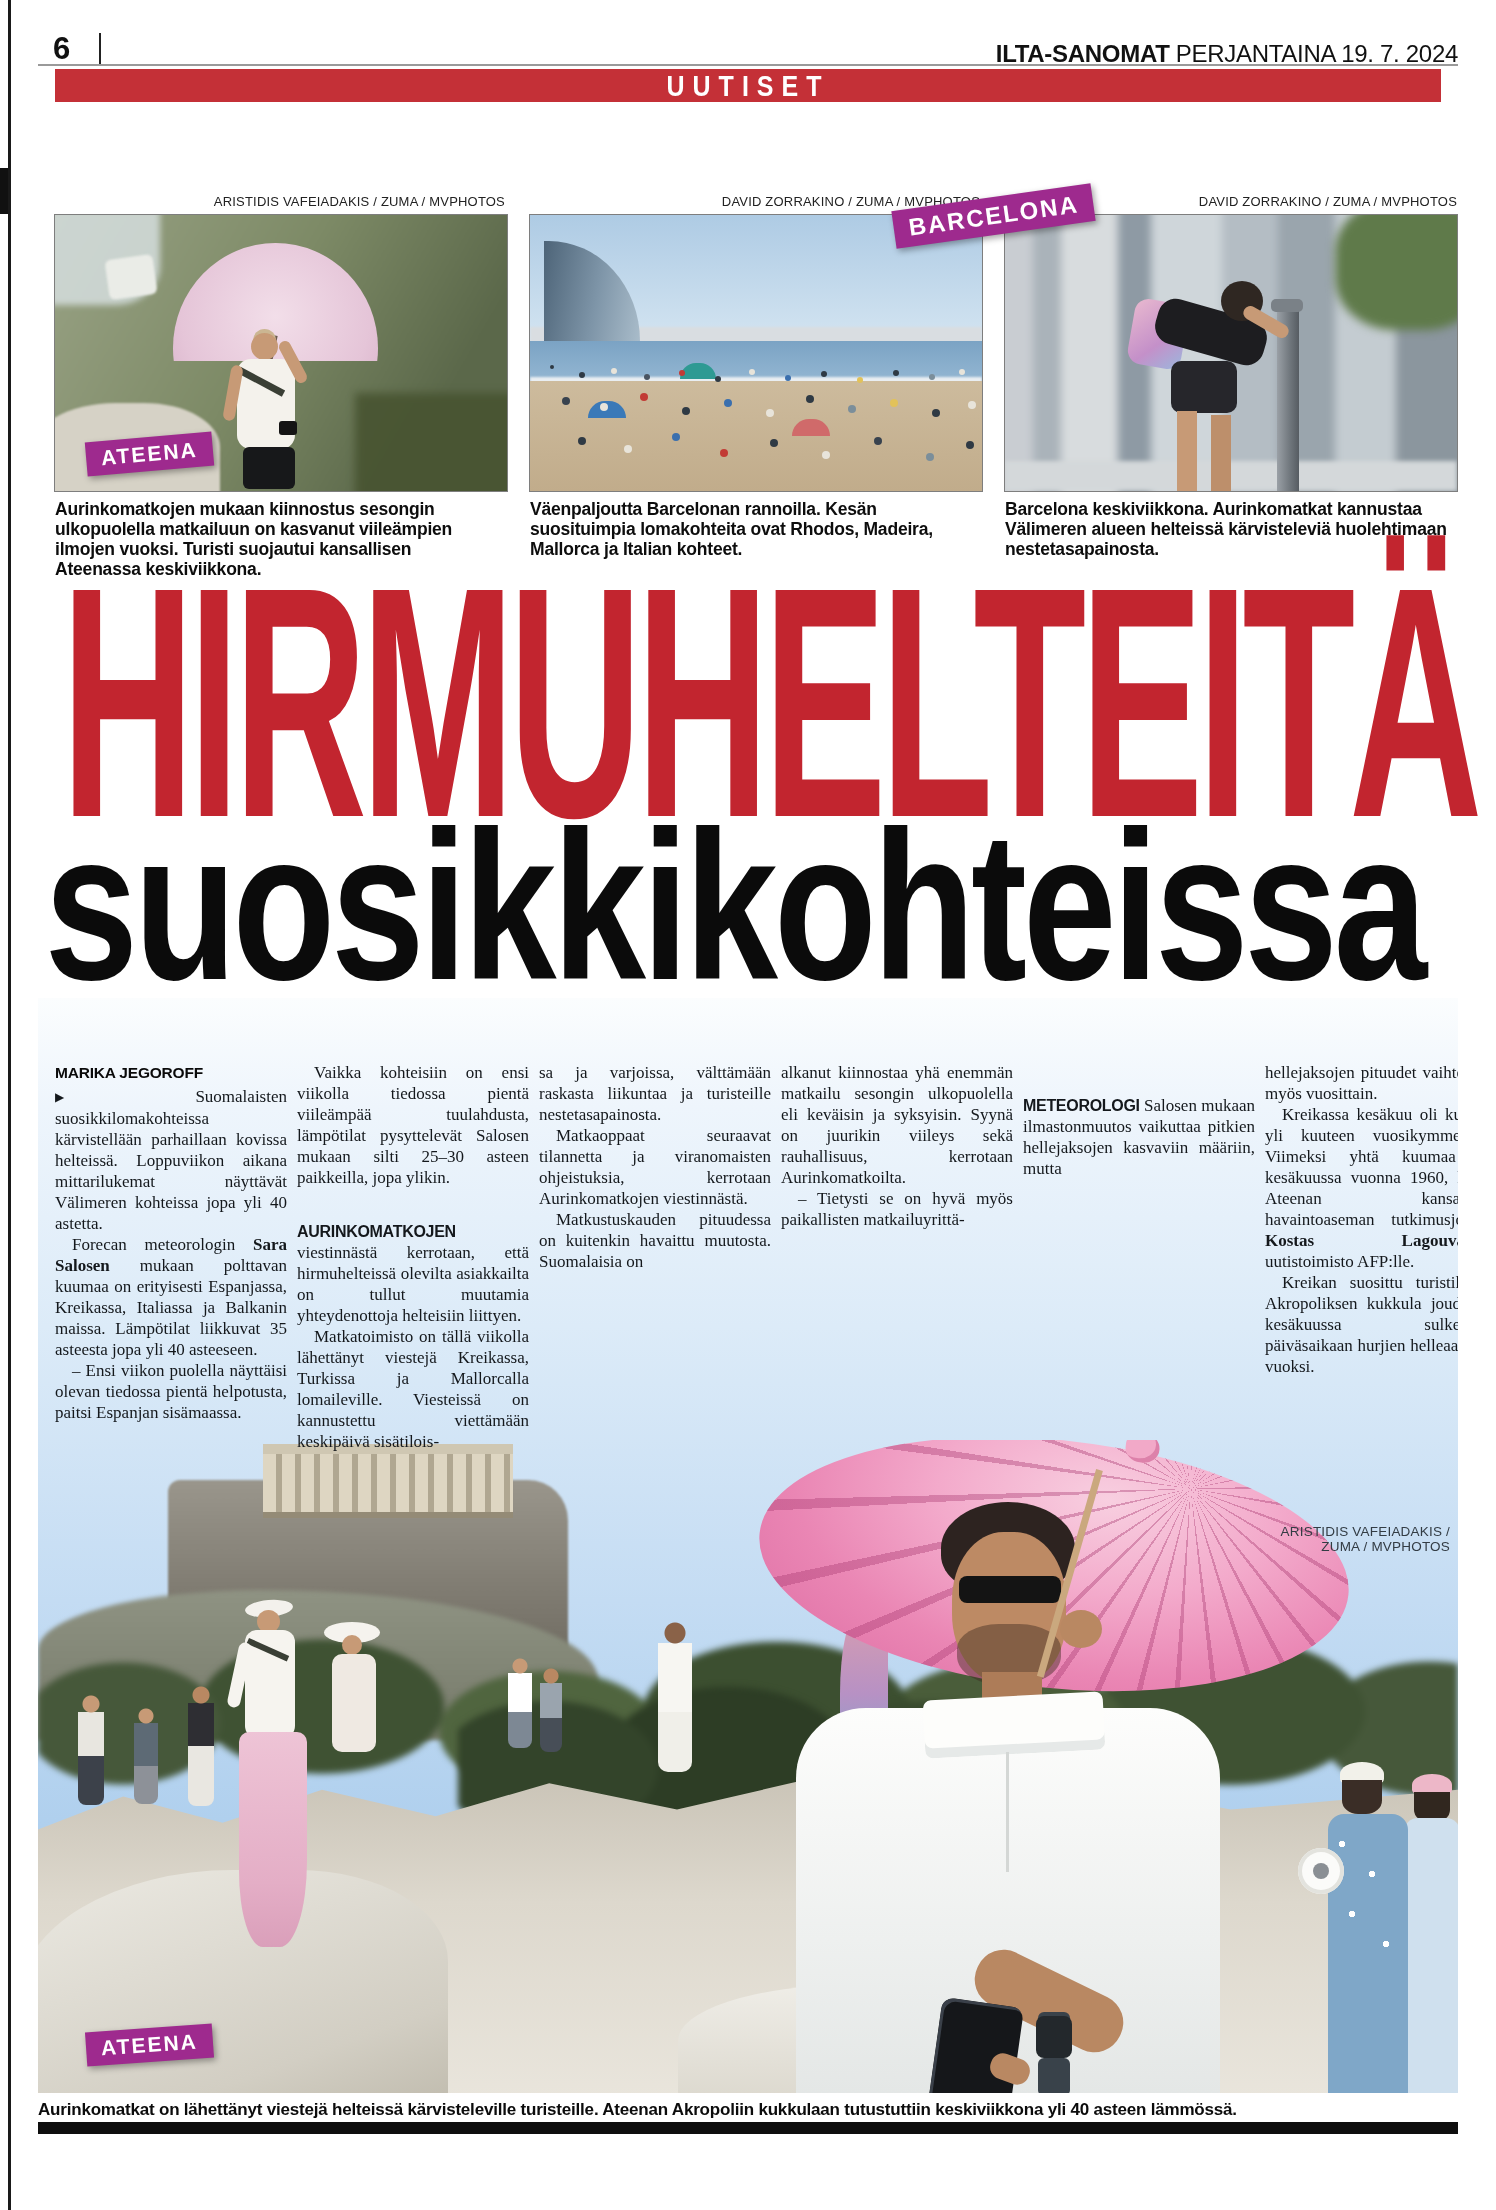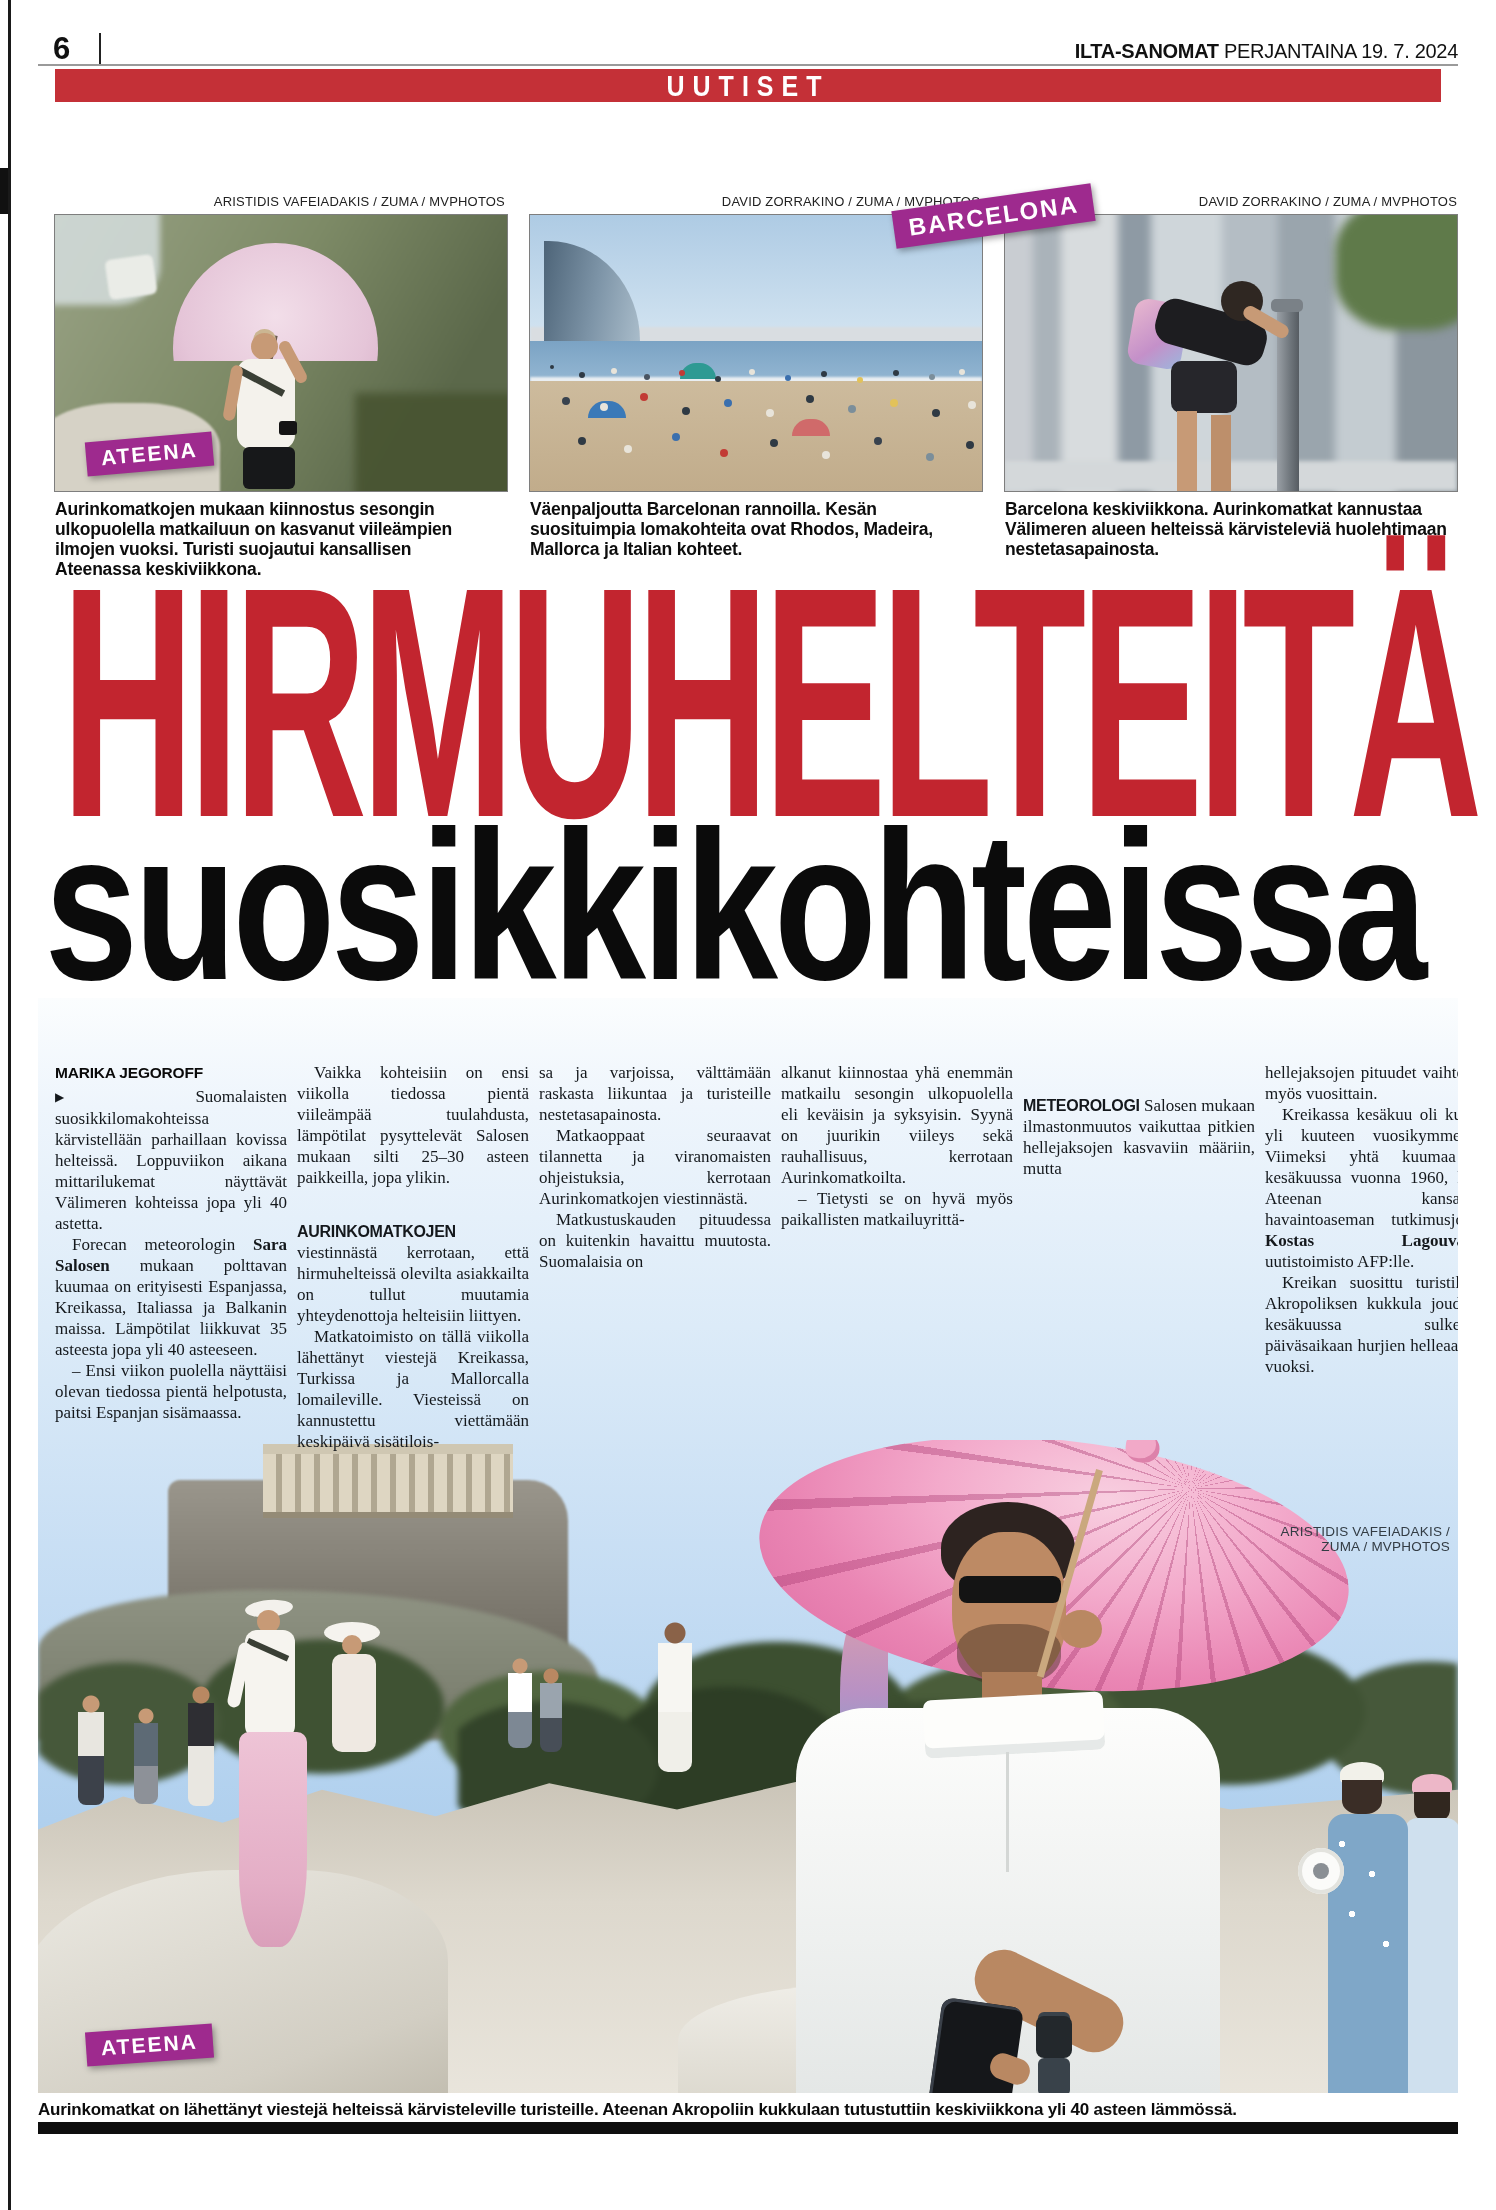--- a/index.html
+++ b/index.html
@@ -8,21 +8,21 @@
   }
   *{margin:0;padding:0;box-sizing:border-box;}
   html,body{background:#fff;}
   body{width:1496px;height:2210px;position:relative;overflow:hidden;font-family:var(--sans);color:#111;}
   .abs{position:absolute;}
   
   .edge-line{left:8px;top:0;width:3px;height:2210px;background:#1a1a1a;}
   .edge-tick{left:0;top:168px;width:8px;height:46px;background:#111;}
   .pagenum{left:53px;top:31px;font-size:31px;font-weight:bold;letter-spacing:-1px;}
   .pagenum-div{left:99px;top:33px;width:2px;height:31px;background:#222;}
-  .header-right{right:38px;top:40px;font-size:20px;letter-spacing:-0.3px;white-space:nowrap;}
+  .header-right{right:38px;top:40px;font-size:24px;letter-spacing:-0.3px;white-space:nowrap;}
   .header-right b{font-weight:bold;}
   .header-rule{left:38px;top:64px;width:1420px;height:2px;background:#9a9a9a;}
   .section-banner{left:55px;top:69px;width:1386px;height:33px;background:var(--banner-red);text-align:center;}
   .section-banner span{display:inline-block;color:#fff;font-weight:bold;font-size:25px;letter-spacing:8px;line-height:33px;transform:scaleY(1.18);transform-origin:center;}
   
   .credit{font-size:13px;color:#222;letter-spacing:0.2px;text-align:right;white-space:nowrap;}
   .photo{top:215px;height:276px;width:452px;overflow:hidden;outline:1px solid #7e7e7e;background:#cdd3cf;}
   .caption{top:499px;width:442px;font-weight:bold;font-size:17.5px;line-height:20px;letter-spacing:-0.2px;color:#0d0d0d;}
   .tag{background:var(--magenta);color:#fff;font-weight:bold;letter-spacing:2px;padding:5px 15px;box-shadow:2px 3px 6px rgba(0,0,0,.35);white-space:nowrap;}
   

